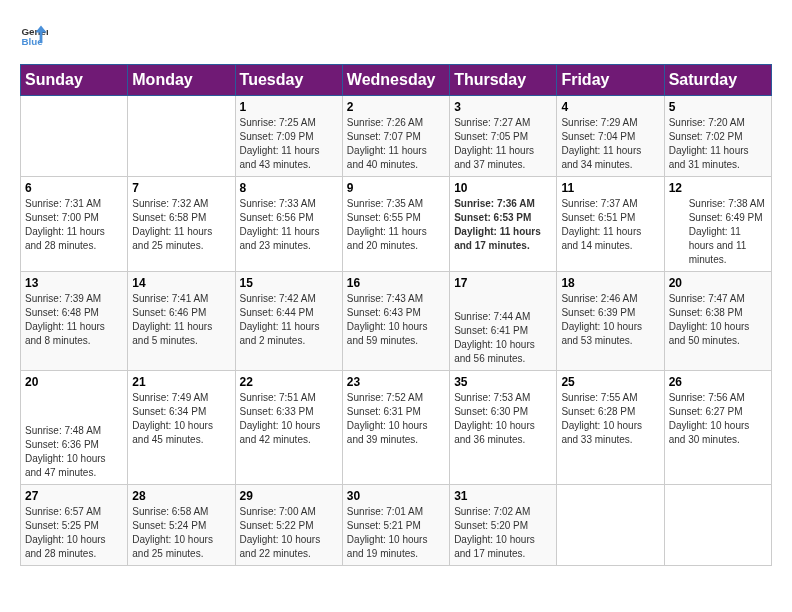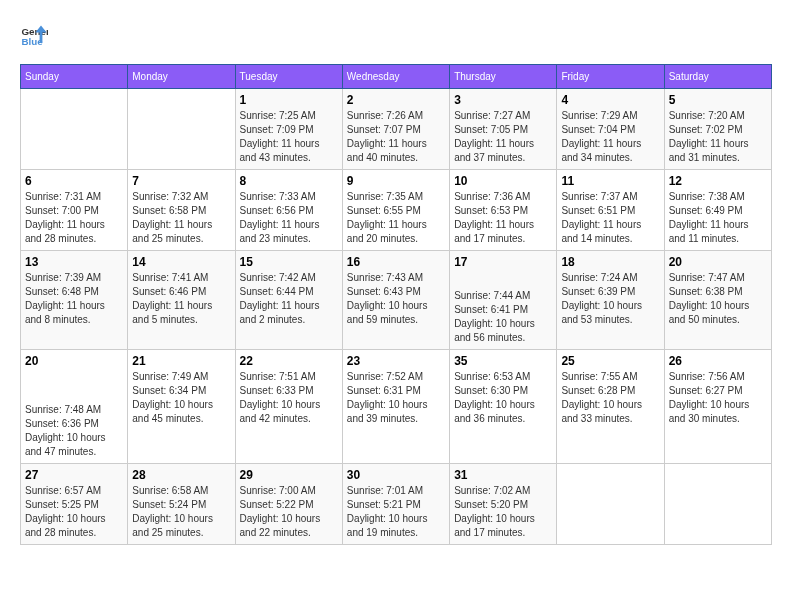--- a/index.html
+++ b/index.html
@@ -36,26 +36,26 @@
     .subtitle {
       font-size: 14px;
       color: #555;
     }
     table {
       width: 100%;
       border-collapse: collapse;
       font-size: 11px;
     }
     thead tr th {
-      background-color: #8b5cf6;
+      background-color: #701a75;
       color: #fff;
       padding: 6px 4px;
       text-align: left;
-      font-size: 10px;
-      font-weight: normal;
+      font-size: 16px;
+      font-weight: bold;
       border: 1px solid #2a5a9a;
     }
     tbody tr td {
       border: 1px solid #ccc;
       vertical-align: top;
       padding: 4px;
       width: calc(100% / 7);
       min-height: 80px;
       background: #fff;
     }
@@ -166,33 +166,33 @@
 Daylight: 11 hours and 23 minutes.</div>
         </td>
         <td>
           <span class="day-number">9</span>
           <div class="day-info" style="white-space: pre-line;">Sunrise: 7:35 AM
 Sunset: 6:55 PM
 Daylight: 11 hours and 20 minutes.</div>
         </td>
         <td>
           <span class="day-number">10</span>
-          <div class="day-info" style="white-space: pre-line;">Sunrise: 7:36 AM
+          <div class="day-info" style="white-space: pre-line; font-weight: bold;">Sunrise: 7:36 AM
 Sunset: 6:53 PM
 Daylight: 11 hours and 17 minutes.</div>
         </td>
         <td>
           <span class="day-number">11</span>
           <div class="day-info" style="white-space: pre-line;">Sunrise: 7:37 AM
 Sunset: 6:51 PM
 Daylight: 11 hours and 14 minutes.</div>
         </td>
         <td>
           <span class="day-number">12</span>
-          <div class="day-info" style="white-space: pre-line;">Sunrise: 7:38 AM
+          <div class="day-info" style="white-space: pre-line; margin-left: 20px;">Sunrise: 7:38 AM
 Sunset: 6:49 PM
 Daylight: 11 hours and 11 minutes.</div>
         </td>
       </tr>
       <tr>
         <td>
           <span class="day-number">13</span>
           <div class="day-info" style="white-space: pre-line;">Sunrise: 7:39 AM
 Sunset: 6:48 PM
 Daylight: 11 hours and 8 minutes.</div>
@@ -216,21 +216,21 @@
 Daylight: 10 hours and 59 minutes.</div>
         </td>
         <td>
           <span class="day-number">17</span>
           <div class="day-info" style="white-space: pre-line; margin-top: 20px;">Sunrise: 7:44 AM
 Sunset: 6:41 PM
 Daylight: 10 hours and 56 minutes.</div>
         </td>
         <td>
           <span class="day-number">18</span>
-          <div class="day-info" style="white-space: pre-line;">Sunrise: 7:24 AM
+          <div class="day-info" style="white-space: pre-line;">Sunrise: 2:46 AM
 Sunset: 6:39 PM
 Daylight: 10 hours and 53 minutes.</div>
         </td>
         <td>
           <span class="day-number">20</span>
           <div class="day-info" style="white-space: pre-line;">Sunrise: 7:47 AM
 Sunset: 6:38 PM
 Daylight: 10 hours and 50 minutes.</div>
         </td>
       </tr>
@@ -254,21 +254,21 @@
 Daylight: 10 hours and 42 minutes.</div>
         </td>
         <td>
           <span class="day-number">23</span>
           <div class="day-info" style="white-space: pre-line;">Sunrise: 7:52 AM
 Sunset: 6:31 PM
 Daylight: 10 hours and 39 minutes.</div>
         </td>
         <td>
           <span class="day-number">35</span>
-          <div class="day-info" style="white-space: pre-line;">Sunrise: 6:53 AM
+          <div class="day-info" style="white-space: pre-line;">Sunrise: 7:53 AM
 Sunset: 6:30 PM
 Daylight: 10 hours and 36 minutes.</div>
         </td>
         <td>
           <span class="day-number">25</span>
           <div class="day-info" style="white-space: pre-line;">Sunrise: 7:55 AM
 Sunset: 6:28 PM
 Daylight: 10 hours and 33 minutes.</div>
         </td>
         <td>

